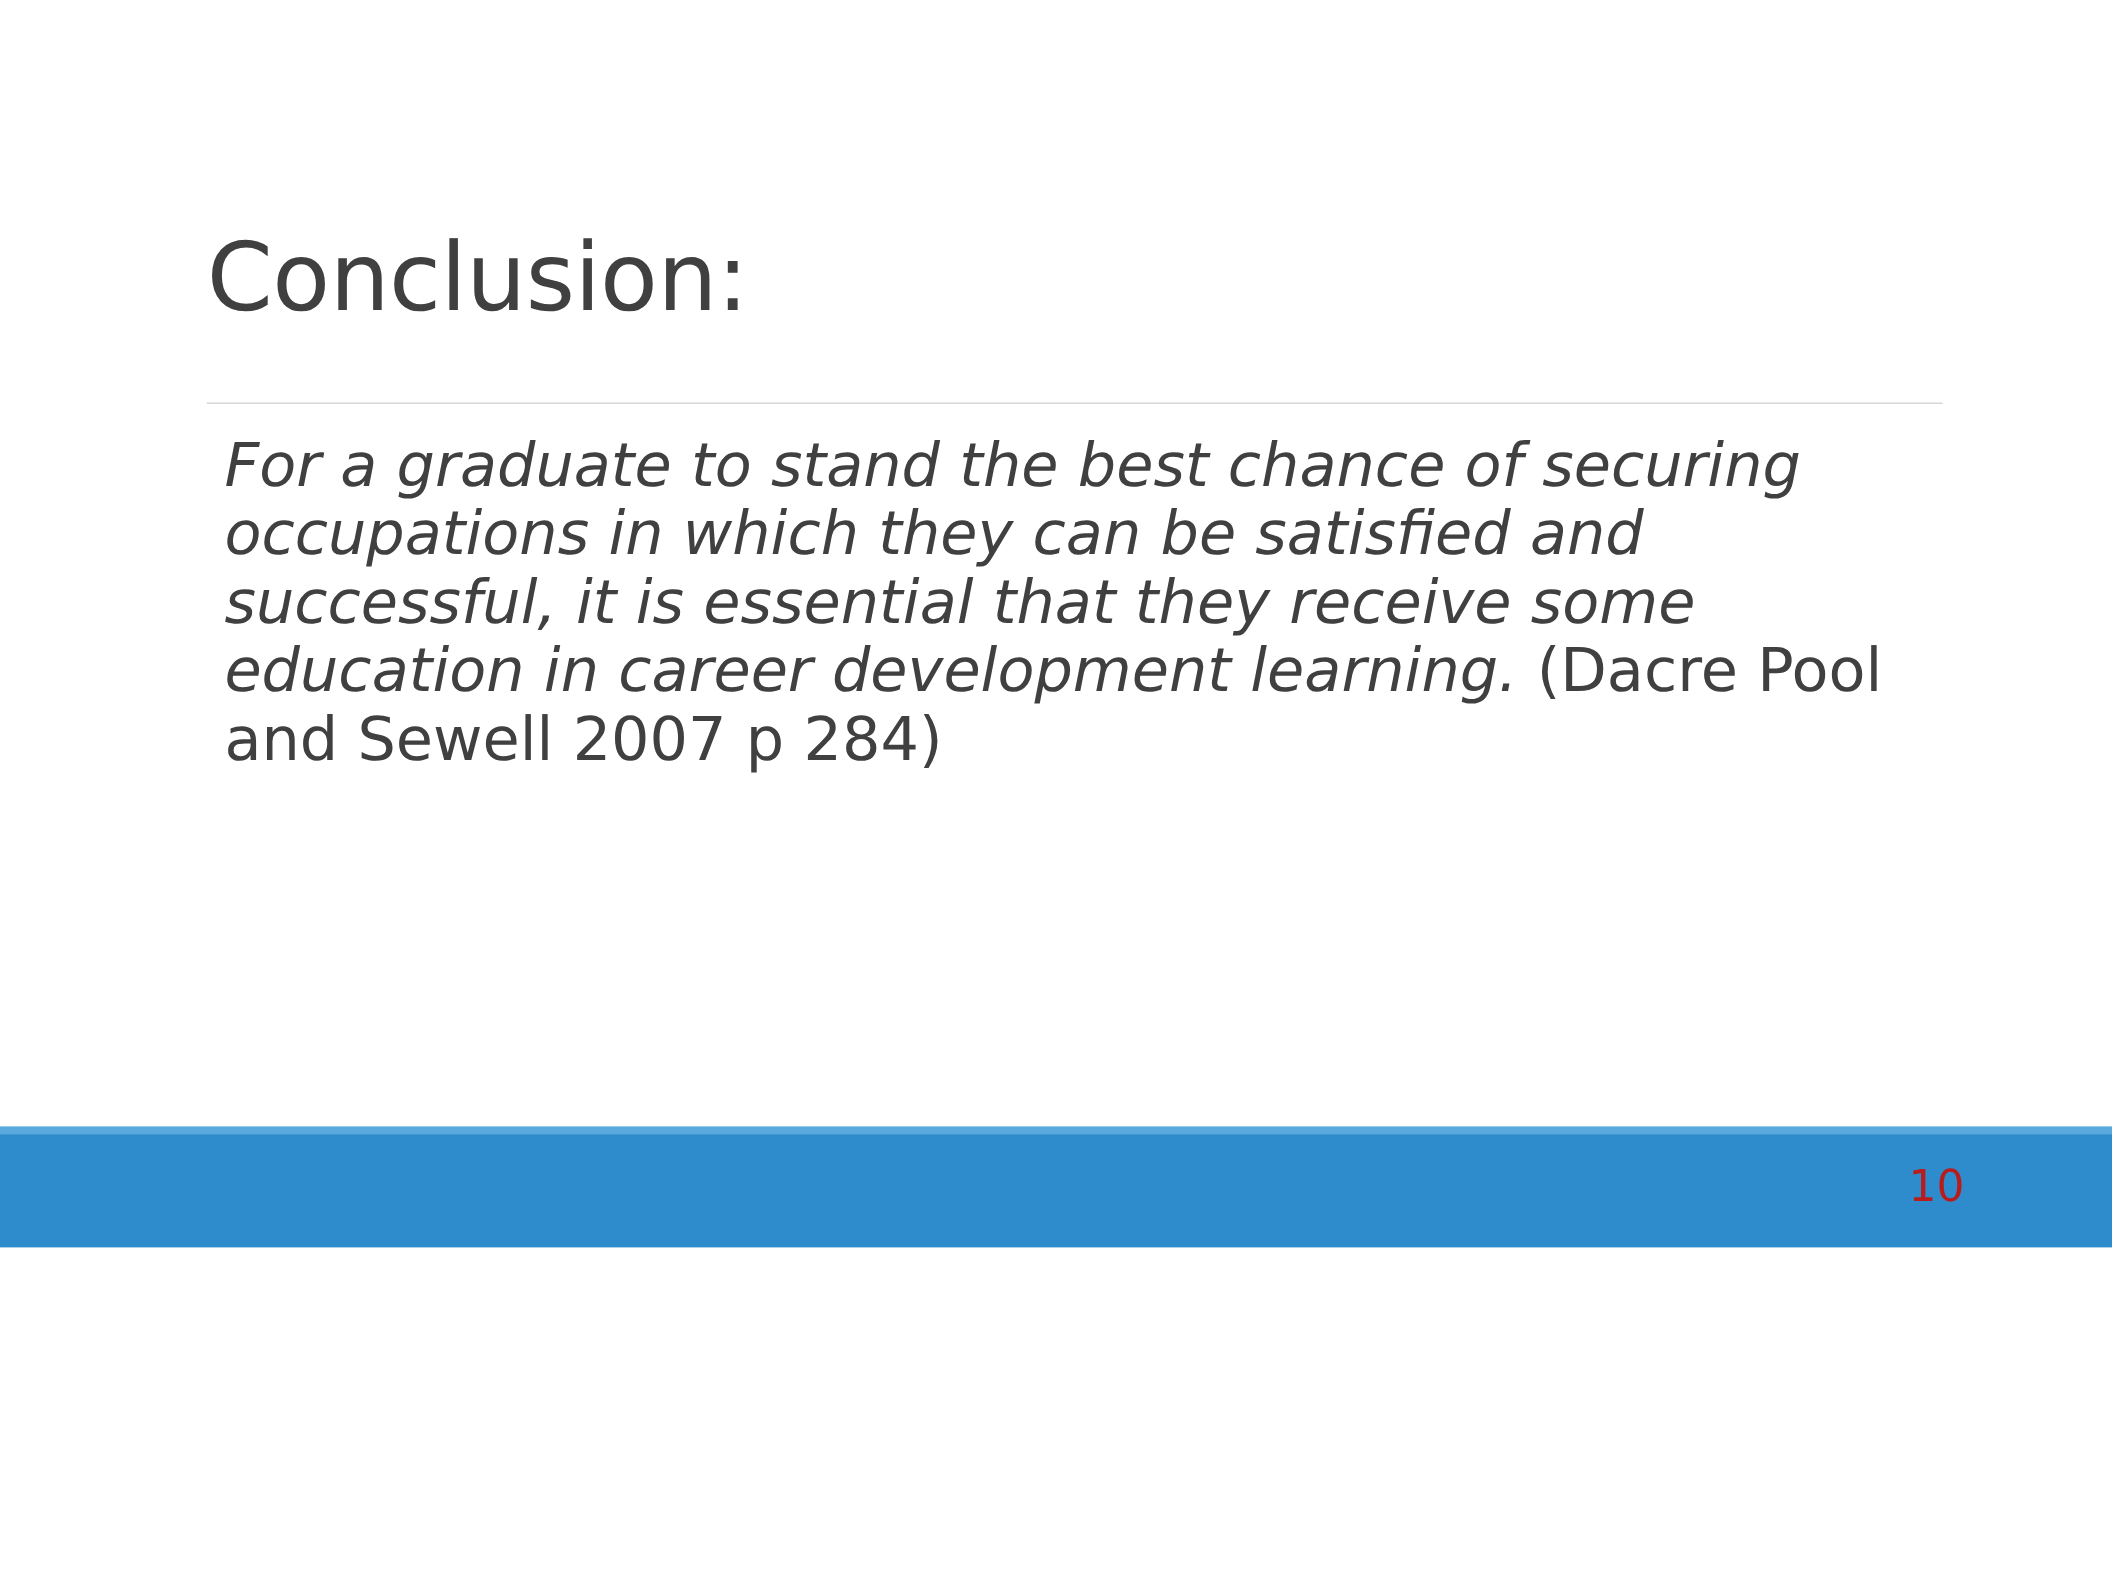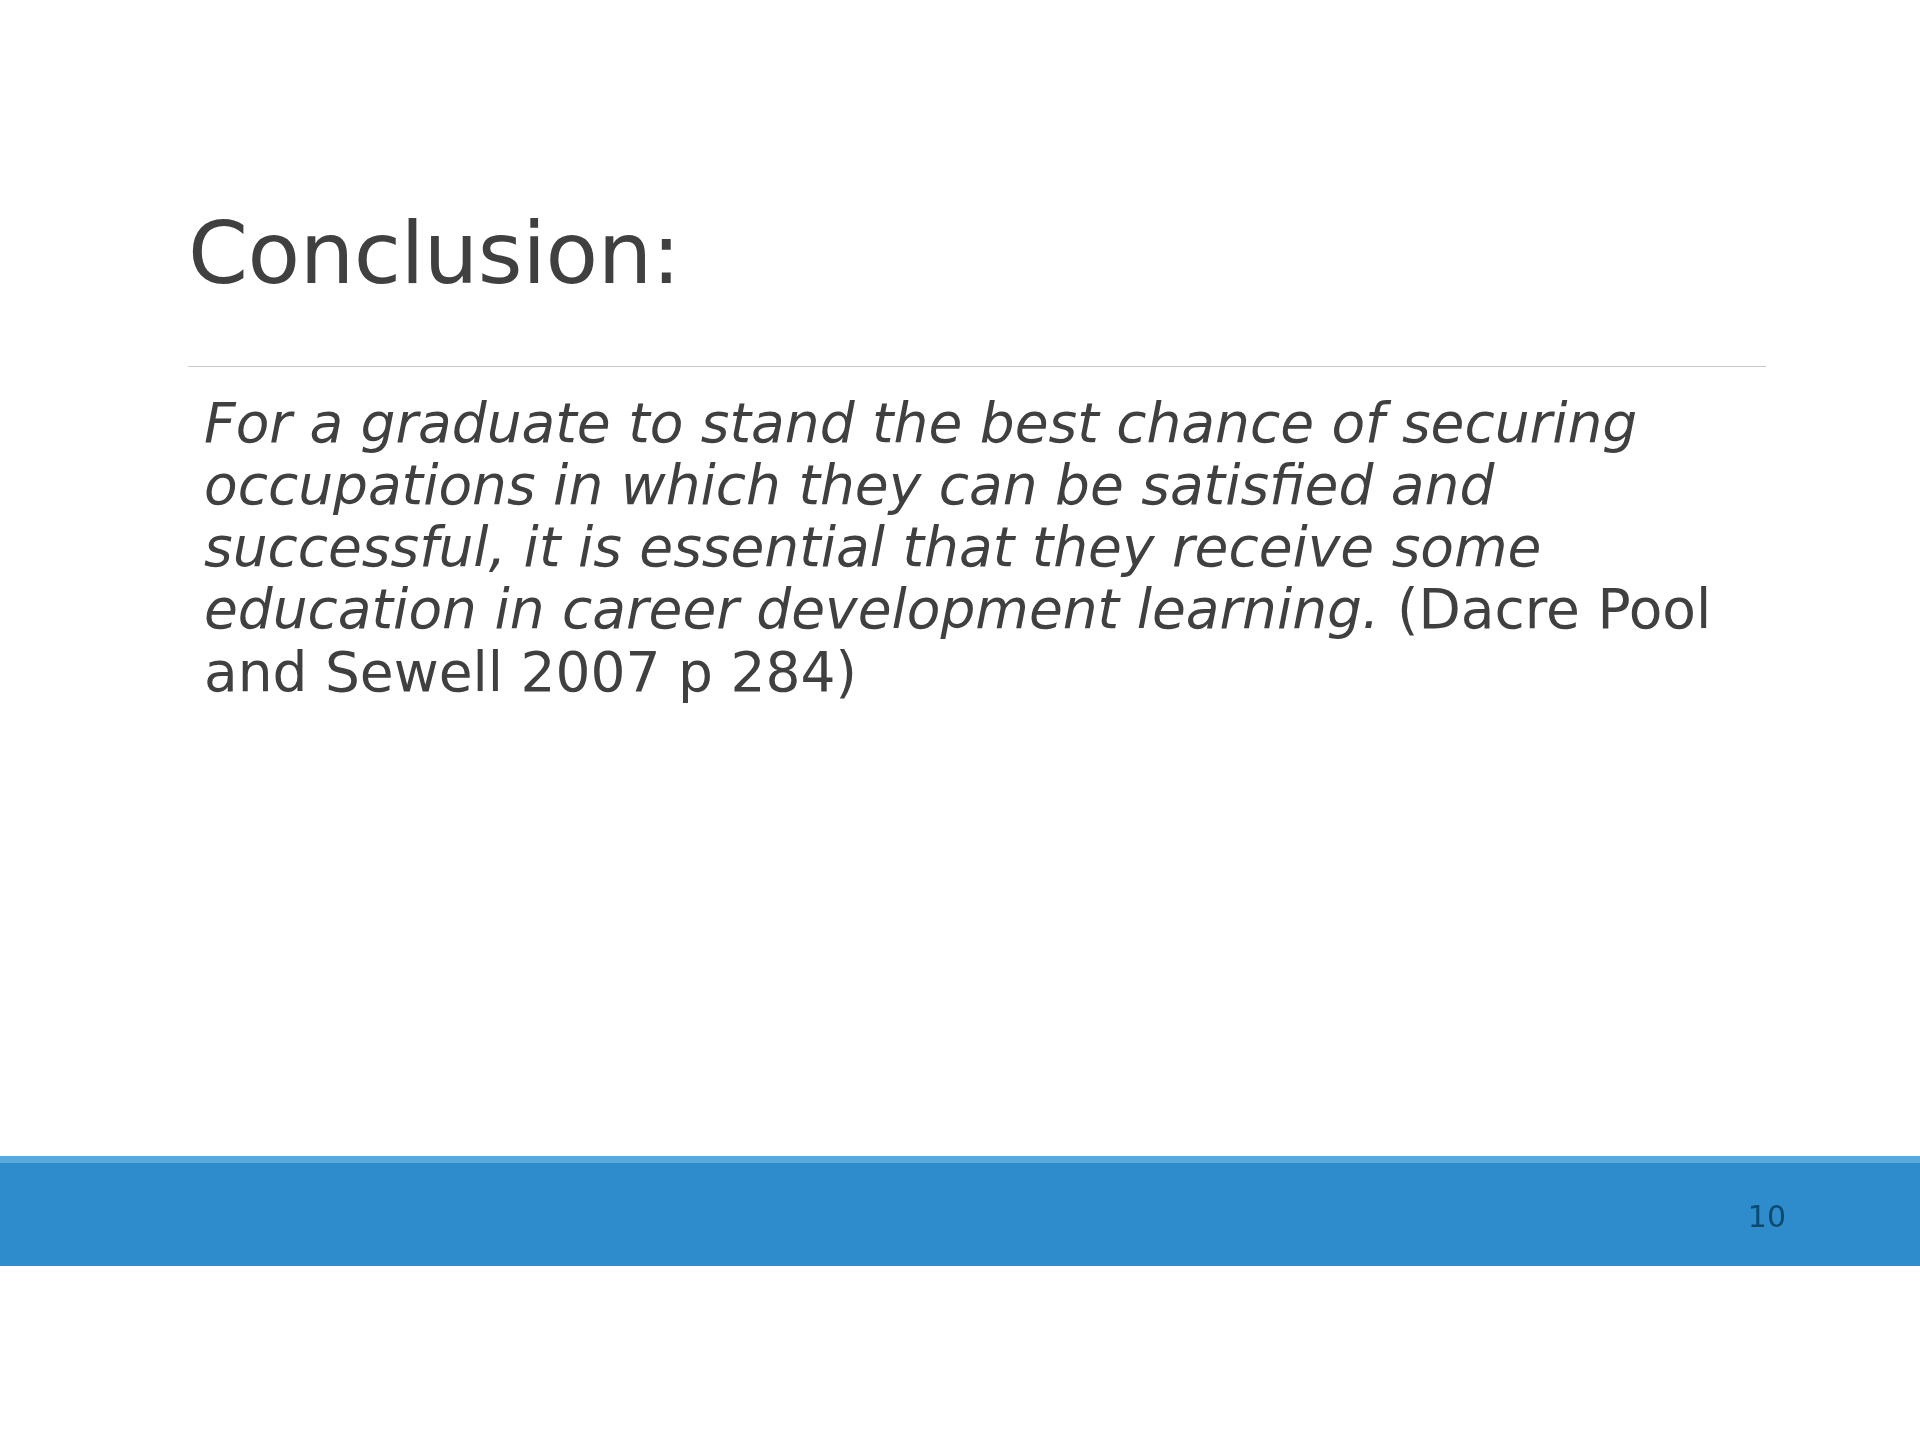--- a/index.html
+++ b/index.html
@@ -13,21 +13,21 @@
     font-family: "DejaVu Sans", sans-serif;
     position: relative;
     overflow: hidden;
   }
 
   .slide {
     position: absolute;
     left: 0;
     top: 0;
     width: 1920px;
-    height: 1266px;
+    height: 1134px;
     background: #ffffff;
   }
 
   .slide-title {
     position: absolute;
     left: 188px;
     top: 208px;
     width: 1580px;
     font-size: 86px;
     font-weight: 400;
@@ -93,22 +93,22 @@
     left: 0;
     bottom: 103px;
     width: 1920px;
     height: 7px;
     background: #5aa9dd;
   }
   .page-number {
     position: absolute;
     right: 134px;
     bottom: 32px;
-    font-size: 30px;
-    color: #0c4a6e;
+    font-size: 40px;
+    color: #b91c1c;
     font-family: "DejaVu Sans", sans-serif;
   }
 </style>
 </head>
 <body>
 
 <div class="slide">
 
   <div class="slide-title">Conclusion:</div>
 

